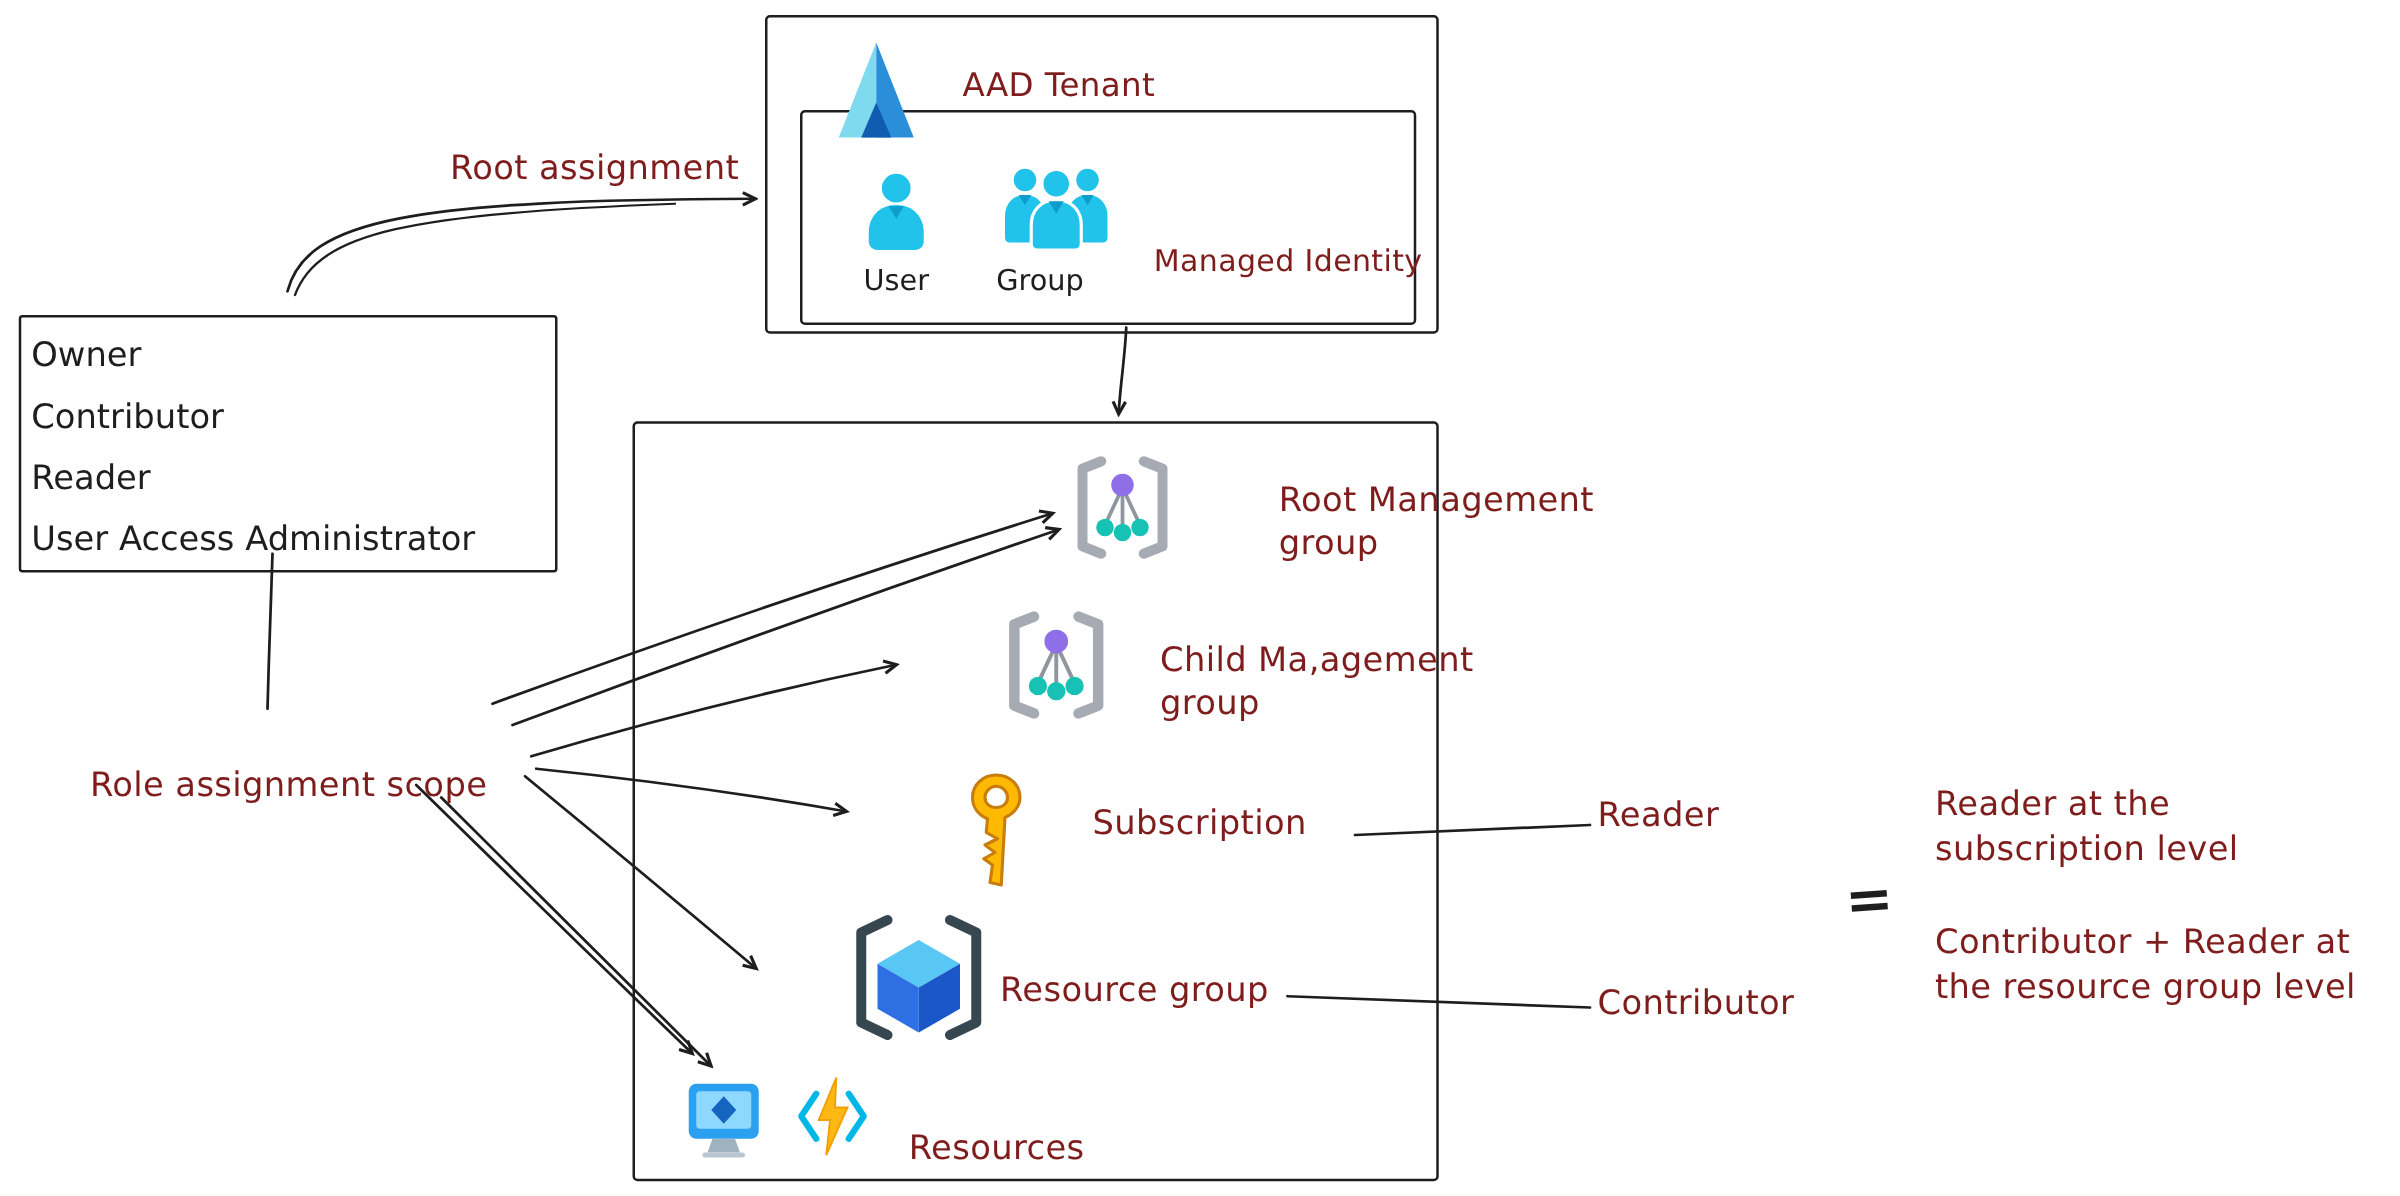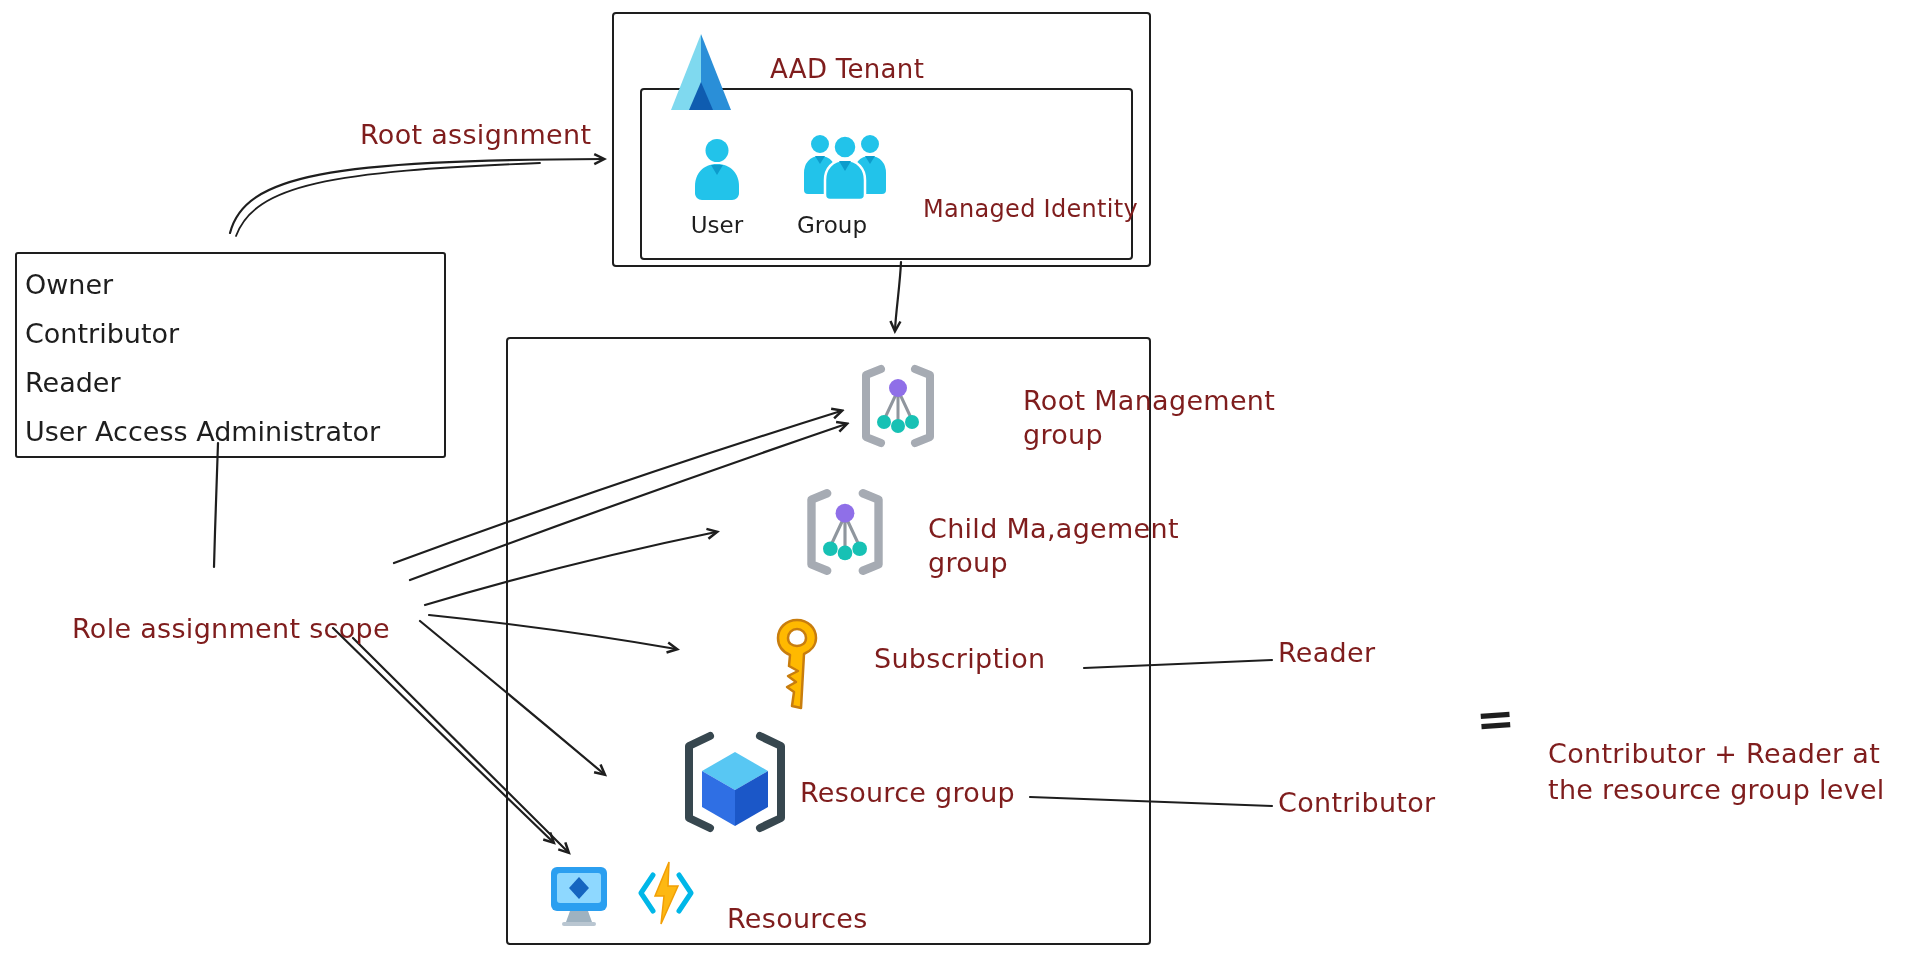--- a/index.html
+++ b/index.html
@@ -169,16 +169,18 @@
       <polyline points="15,15 3,33 15,51" fill="none" stroke="#00b7e8" stroke-width="5" stroke-linecap="round" stroke-linejoin="round"></polyline>
       <polyline points="41,15 53,33 41,51" fill="none" stroke="#00b7e8" stroke-width="5" stroke-linecap="round" stroke-linejoin="round"></polyline>
       <polygon points="31,2 17,36 26,36 23,64 40,26 30,26" fill="#fdb813" stroke="#f29f05" stroke-width="1.5"></polygon>
     </svg>
   </div>
   <div class="lbl" style="left:727px; top:902px;">Resources</div>
 
   <div class="lbl" style="left:1278px; top:636px;">Reader</div>
   <div class="lbl" style="left:1278px; top:786px;">Contributor</div>
   <div class="equals" style="left:1476px; top:692px;">=</div>
+  <div class="lbl ml" style="left:1548px; top:626px; line-height:36px;">Reader at the
+subscription level</div>
   <div class="lbl ml" style="left:1548px; top:736px; line-height:36px;">Contributor + Reader at
 the resource group level</div>
 
 </div>
 
 </body></html>

